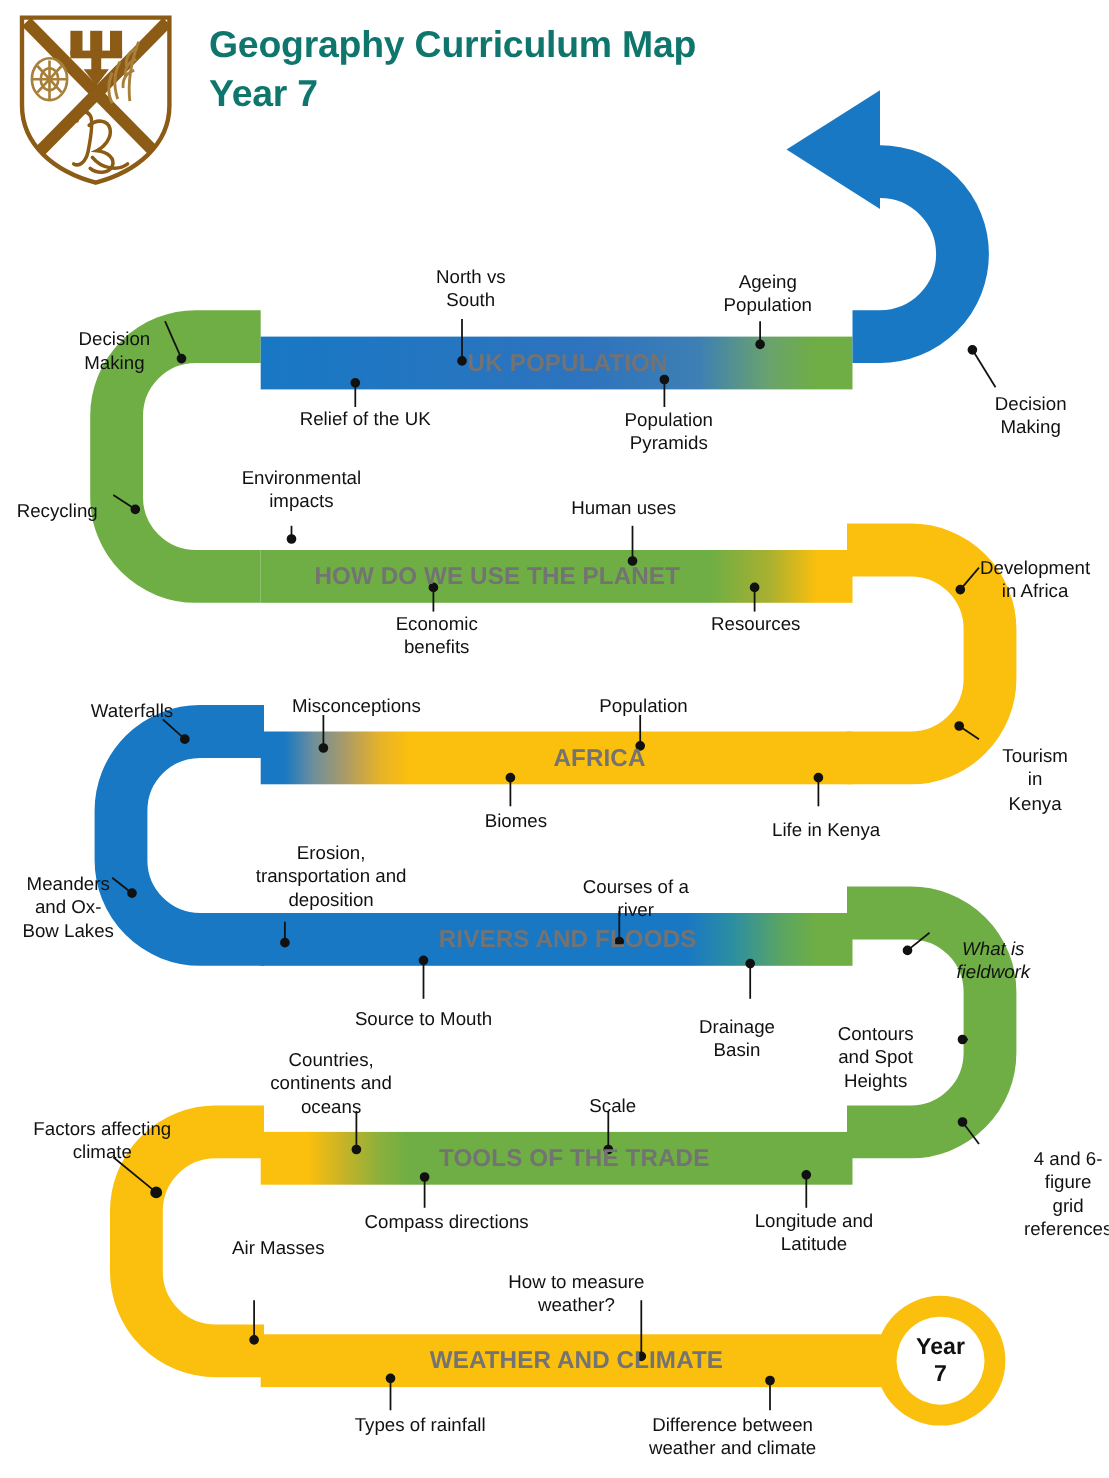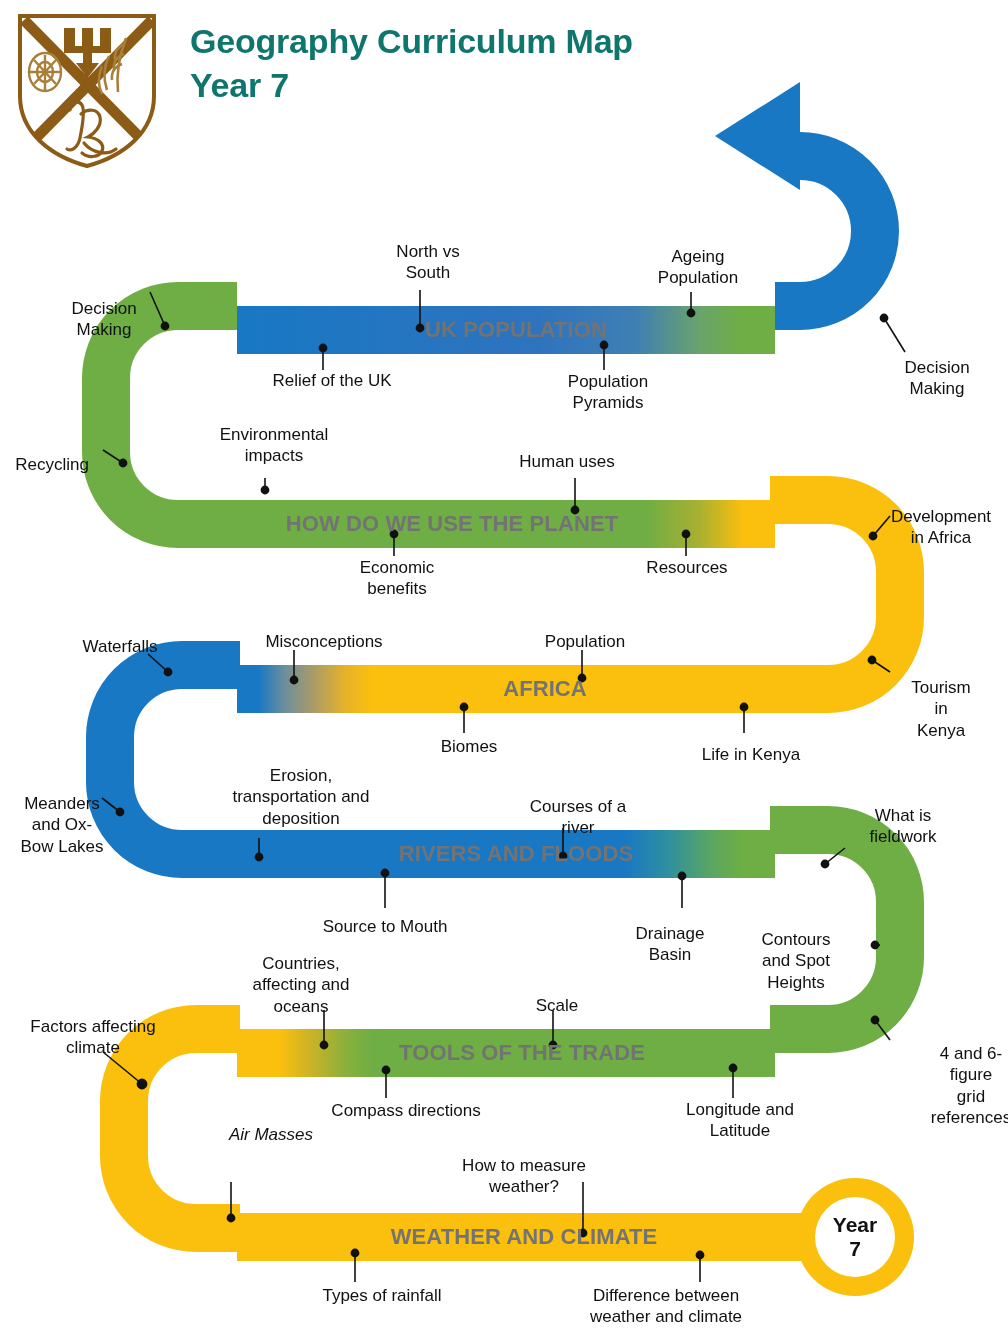--- a/index.html
+++ b/index.html
@@ -332,42 +332,42 @@
   <div class="callout" style="left:751px;top:744px;">Life in Kenya</div>
 
   <div class="callout" style="left:62px;top:793px;">Meanders
 and Ox-
 Bow Lakes</div>
   <div class="callout" style="left:301px;top:765px;">Erosion,
 transportation and
 deposition</div>
   <div class="callout" style="left:578px;top:796px;">Courses of a
 river</div>
-  <div class="callout" style="left:903px;top:805px;">What is
+  <div class="callout" style="left:903px;top:852px;font-style:italic;">What is
 fieldwork</div>
   <div class="callout" style="left:385px;top:916px;">Source to Mouth</div>
   <div class="callout" style="left:670px;top:923px;">Drainage
 Basin</div>
   <div class="callout" style="left:796px;top:929px;">Contours
 and Spot
 Heights</div>
 
   <div class="callout" style="left:301px;top:953px;">Countries,
-affecting and
+continents and
 oceans</div>
   <div class="callout" style="left:557px;top:995px;">Scale</div>
   <div class="callout" style="left:93px;top:1016px;">Factors affecting
 climate</div>
   <div class="callout" style="left:944px;top:1043px;margin-left:27px;">4 and 6-figure
 grid references</div>
   <div class="callout" style="left:406px;top:1100px;">Compass directions</div>
   <div class="callout" style="left:740px;top:1099px;">Longitude and
 Latitude</div>
 
-  <div class="callout" style="left:271px;top:1124px;font-style:italic;">Air Masses</div>
+  <div class="callout" style="left:253px;top:1124px;">Air Masses</div>
   <div class="callout" style="left:524px;top:1155px;">How to measure
 weather?</div>
   <div class="callout" style="left:382px;top:1285px;">Types of rainfall</div>
   <div class="callout" style="left:666px;top:1285px;">Difference between
 weather and climate</div>
 
   <div class="year-end">
     <div class="ring"></div>
     <div class="hole"></div>
     <div class="yr-text">

